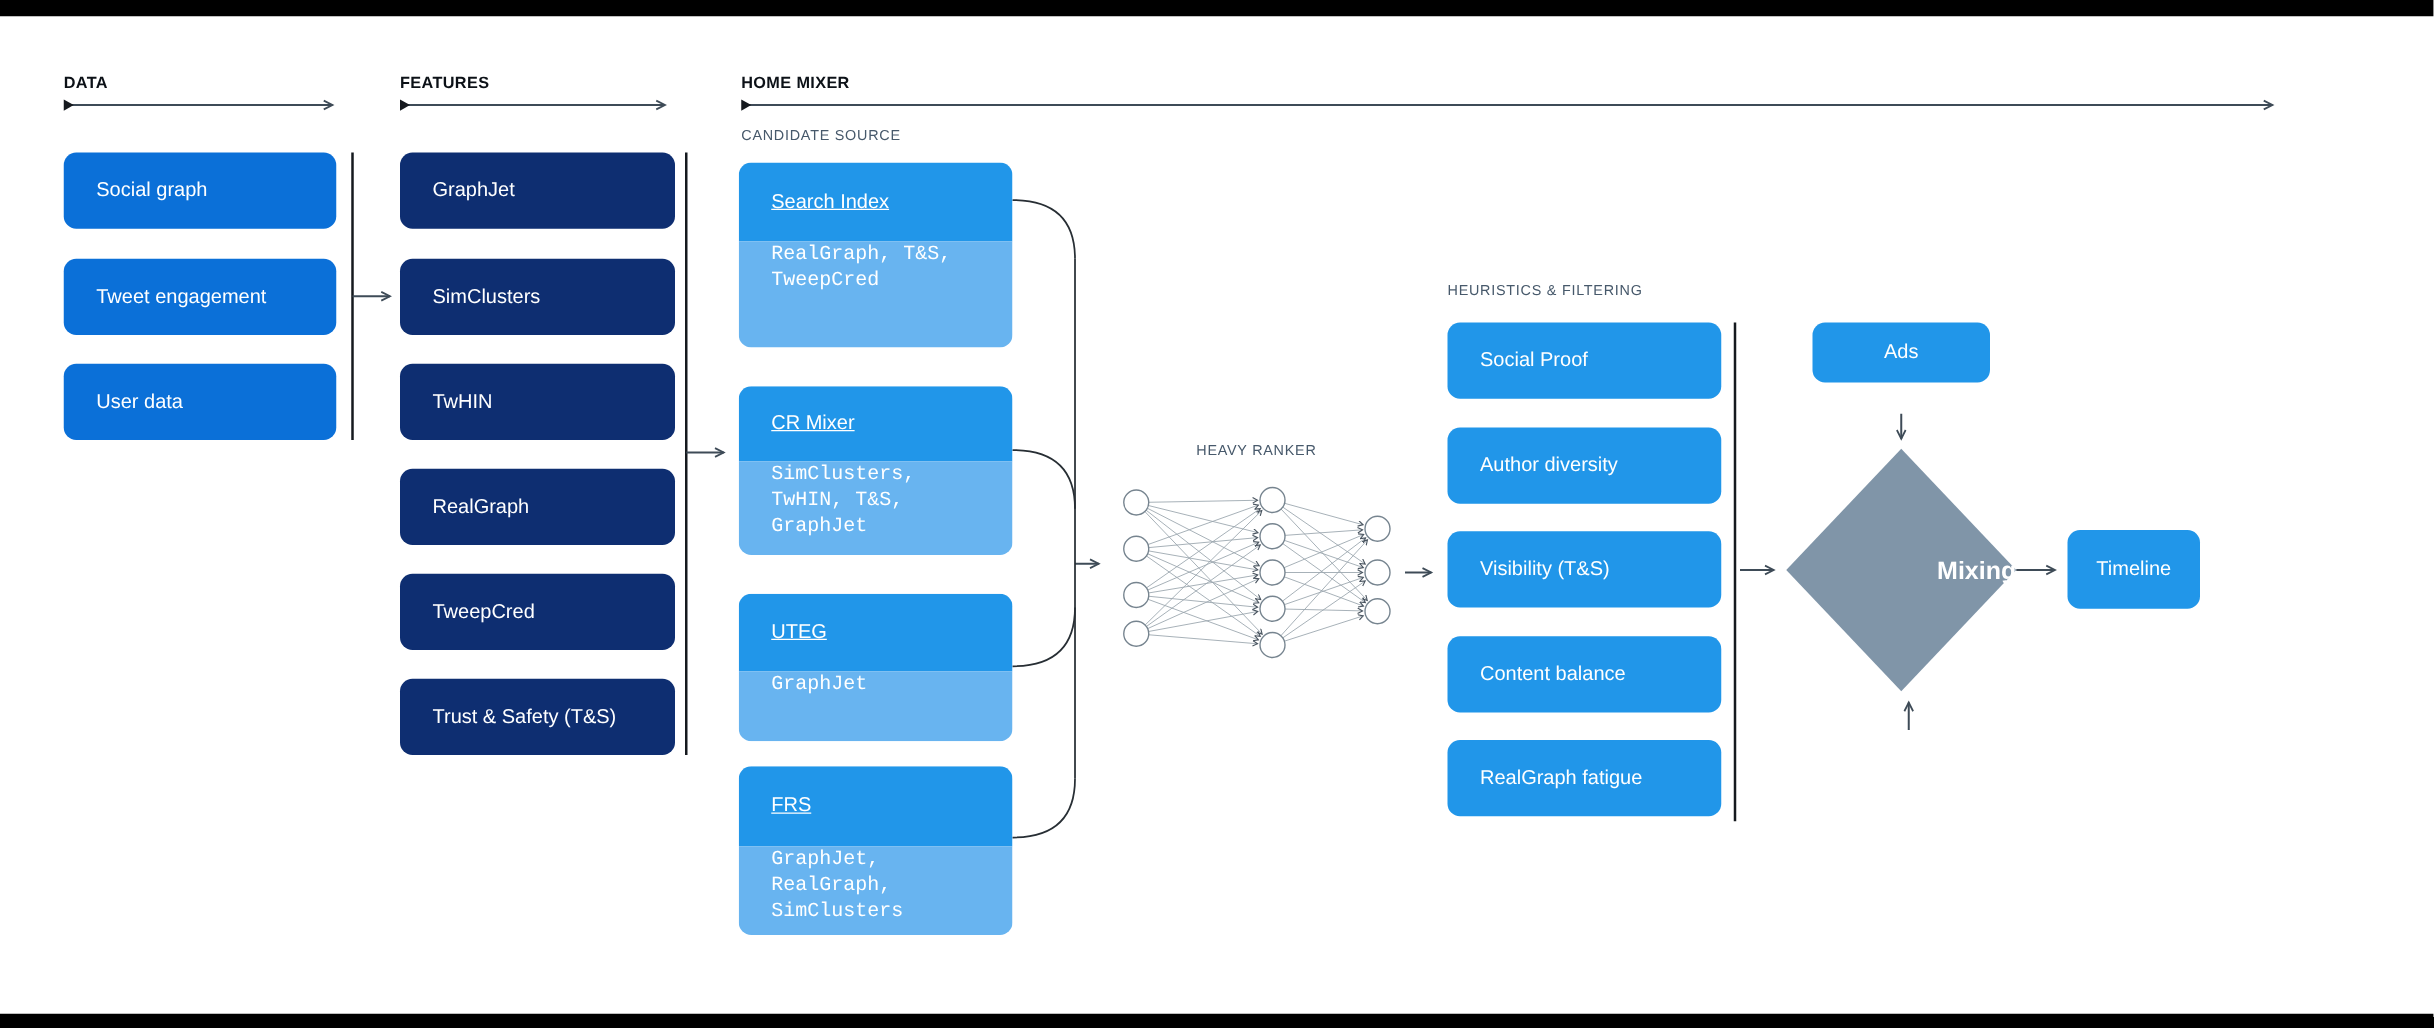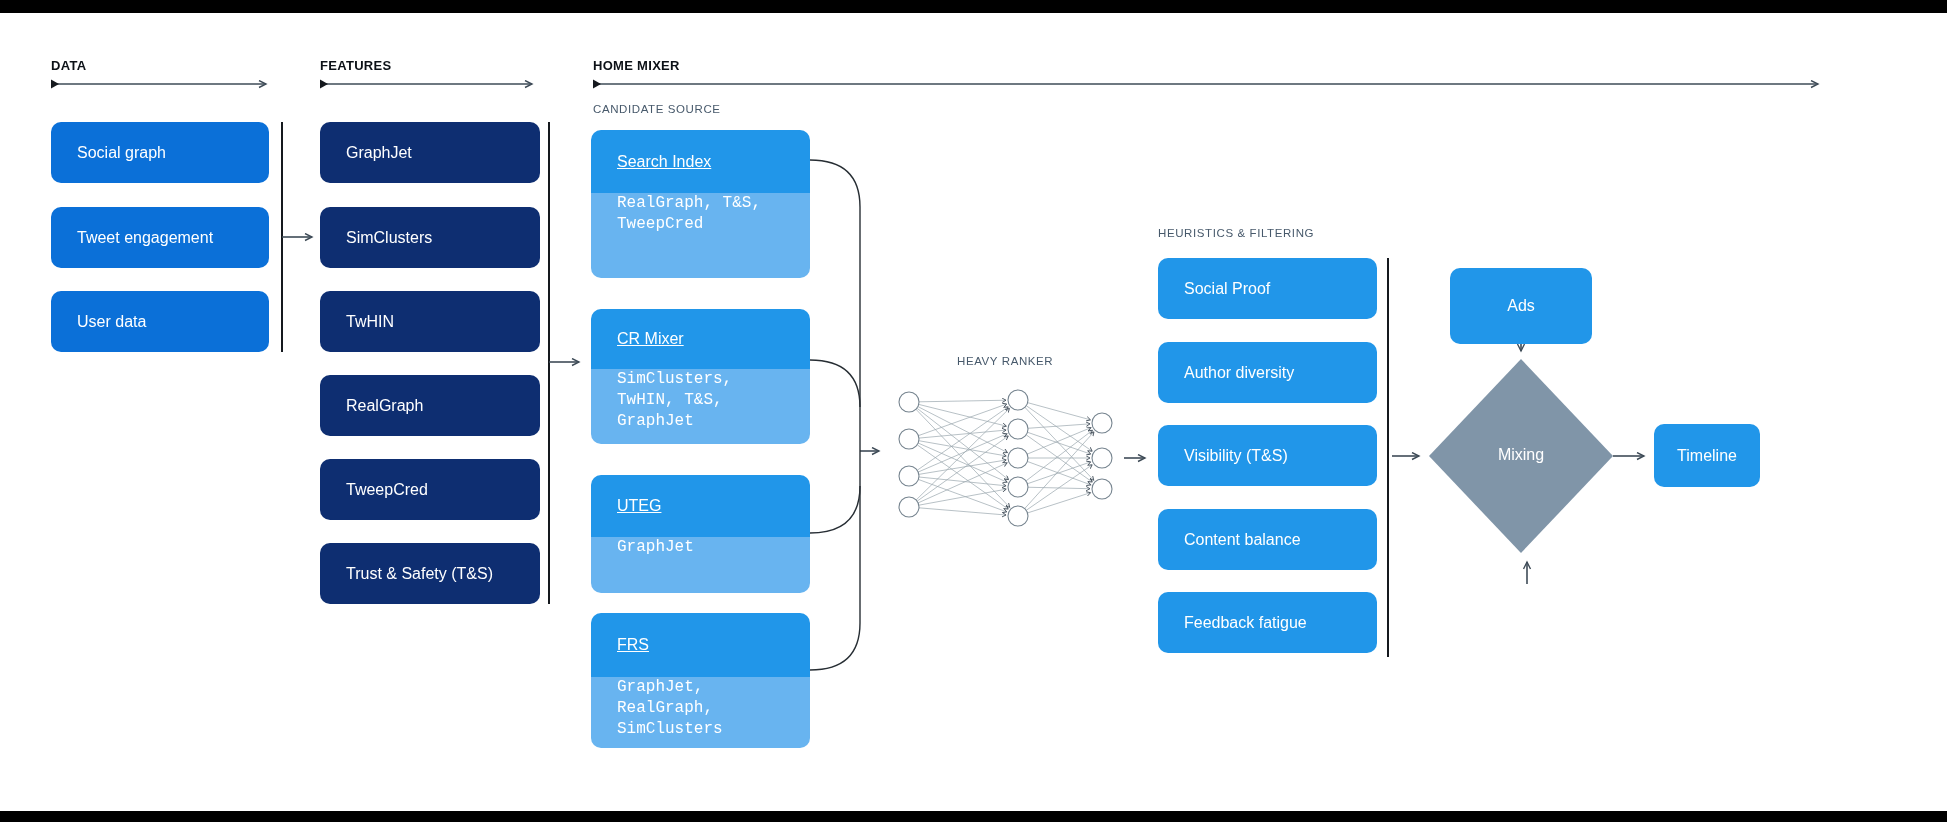--- a/index.html
+++ b/index.html
@@ -35,22 +35,22 @@
     background:var(--c-primary,#2196E9);color:#fff;font-size:16px;font-weight:500;
     display:flex;align-items:center;padding-left:26px;box-sizing:border-box;text-decoration:underline;
   }
   .cand .sb{
     background:var(--c-sub,#68B4F0);color:#fff;font-size:16px;font-weight:500;
     display:flex;align-items:flex-start;padding:0 34px 0 26px;box-sizing:border-box;line-height:1.32;font-family:Liberation Mono, monospace;
   }
 
   .overlay{position:absolute;left:0;top:0;}
   .mix-label{
-    position:absolute;left:1429px;top:446px;width:184px;text-align:center;
-    color:#fff;font-size:16px;font-weight:400;
+    position:absolute;left:1429px;top:446px;width:184px;text-align:right;
+    color:#fff;font-size:20px;font-weight:700;
   }
 </style>
 </head>
 <body>
 
 <div class="stage">
 
   <div class="bar top"></div>
   <div class="bar bottom"></div>
 
@@ -229,24 +229,24 @@
   <div class="bx pad heur-b" style="top:342px">
       <span>Author diversity</span>
     </div>
   <div class="bx pad heur-b" style="top:425px">
       <span>Visibility (T&amp;S)</span>
     </div>
   <div class="bx pad heur-b" style="top:509px">
       <span>Content balance</span>
     </div>
   <div class="bx pad heur-b" style="top:592px">
-      <span>Feedback fatigue</span>
-    </div>
-
-  <div class="bx ctr" style="left:1450px;top:268px;width:142px;height:76px;background:var(--c-primary,#2196E9)">
+      <span>RealGraph fatigue</span>
+    </div>
+
+  <div class="bx ctr" style="left:1450px;top:258px;width:142px;height:48px;background:var(--c-primary,#2196E9)">
       <span>Ads</span>
     </div>
   <div class="mix-label">Mixing</div>
   <div class="bx ctr" style="left:1654px;top:424px;width:106px;height:63px;background:var(--c-primary,#2196E9)">
       <span>Timeline</span>
     </div>
 
 </div>
 
 </body></html>

